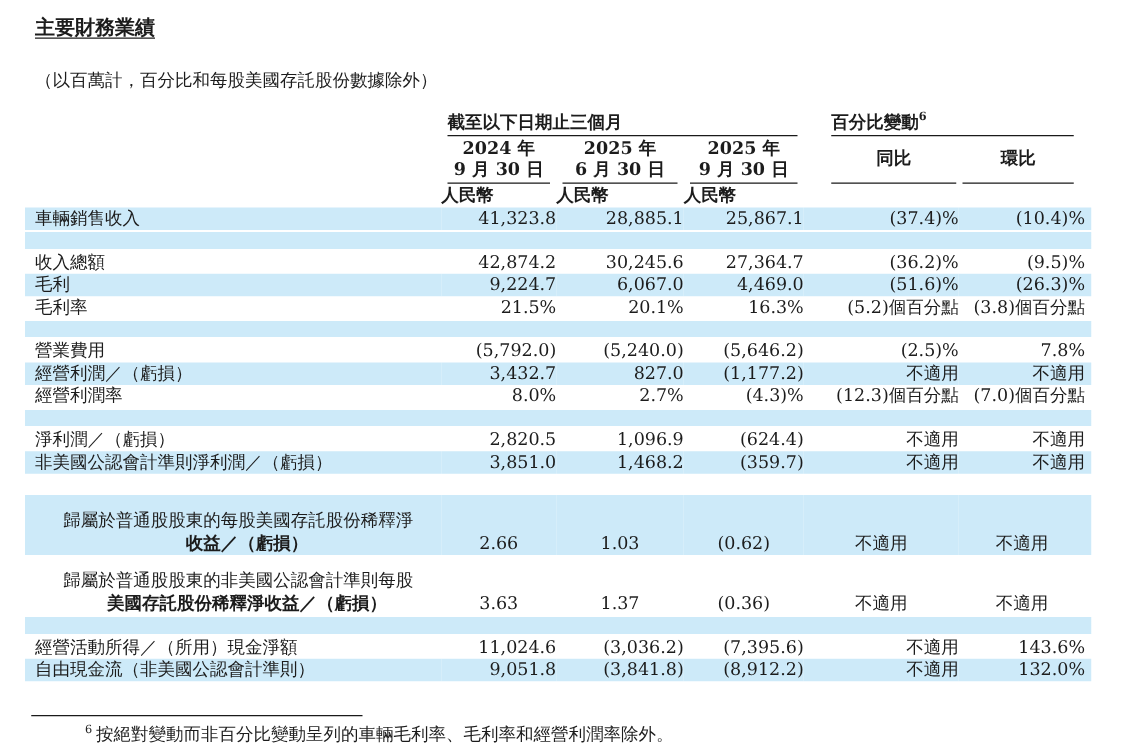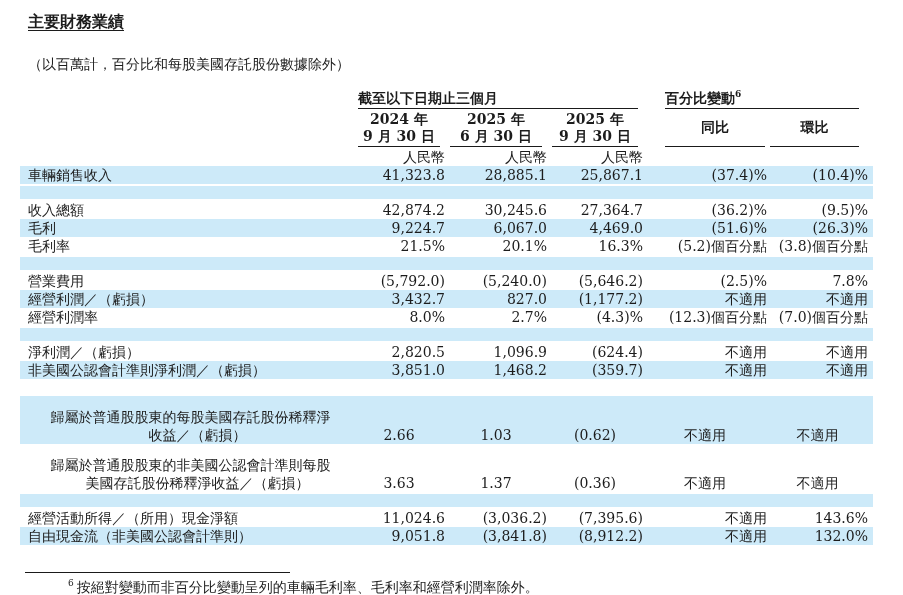--- a/index.html
+++ b/index.html
@@ -61,26 +61,26 @@
     flex-direction:column;
     justify-content:center;
     text-align:center;
     font-weight:bold;
     margin:0 5px;
     line-height:17px;
     white-space:nowrap;
   }
   .dcell.mid-tb{margin:0 2px 0 22px;}
   .dcell.mid-hb{margin:0 14px 0 3px;}
-  tr.cur-row td{height:19px;text-align:right;font-weight:normal;vertical-align:middle;}
+  tr.cur-row td{height:19px;text-align:left;font-weight:bold;vertical-align:middle;}
   
   tr.r-data td{height:18px;}
   tr.r-data.shade-blue td{background:var(--blue);}
   td.lbl{padding-left:8px;}
-  td.lbl .line2{display:block;padding-left:14px;}
+  td.lbl .line2{display:block;padding-left:14px;font-weight:bold;}
   td.val{text-align:right;white-space:nowrap;}
   td.val.c5pad{padding-right:5px;}
   tr.r-spacer td{height:17px;}
   tr.r-spacer.shade-blue td{
     background:linear-gradient(to bottom,#ffffff 0,#ffffff 2px,var(--blue) 2px,var(--blue) 15px,#ffffff 15px,#ffffff 17px);
   }
   tr.r-data.twoline td{height:48px;text-align:center;}
   
   .footnote-block{margin:27px 0 0 25px;}
   .footnote-rule{

